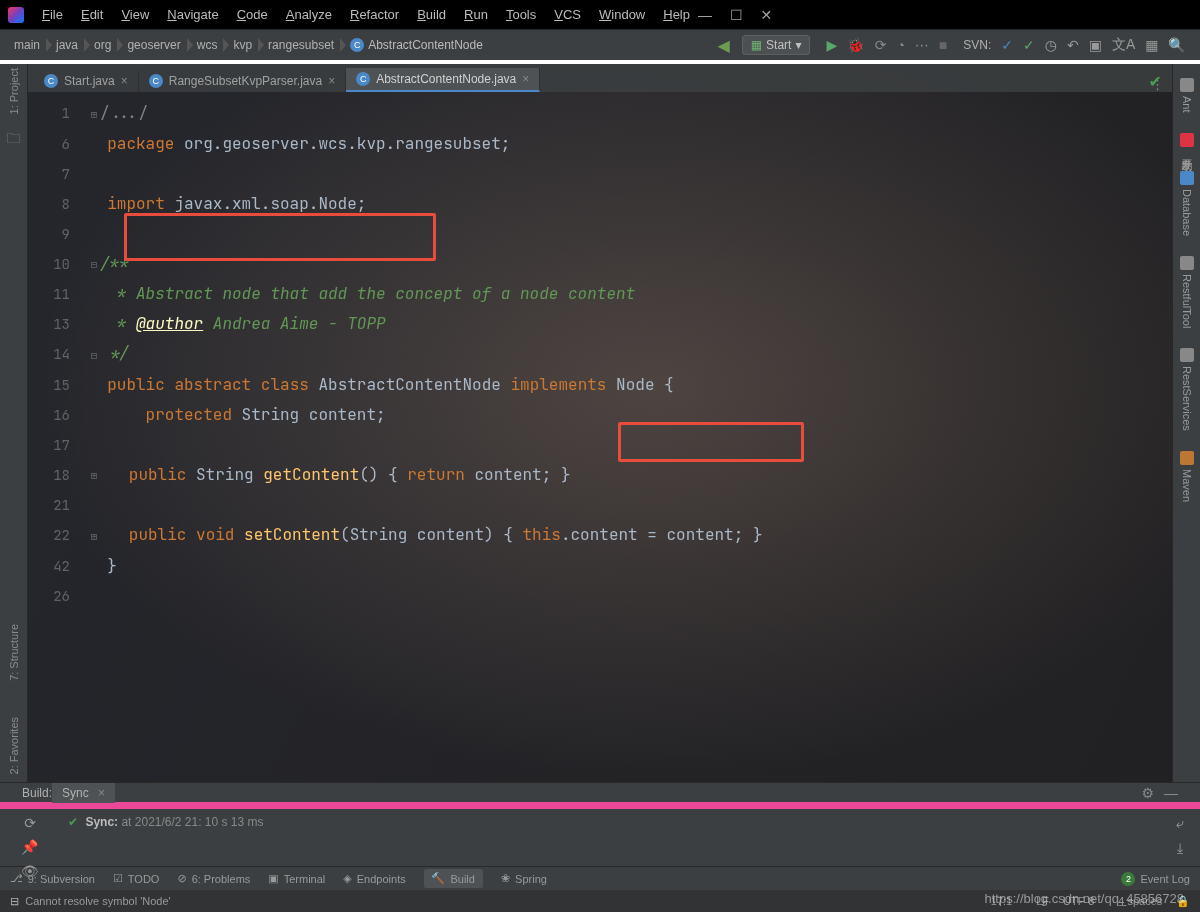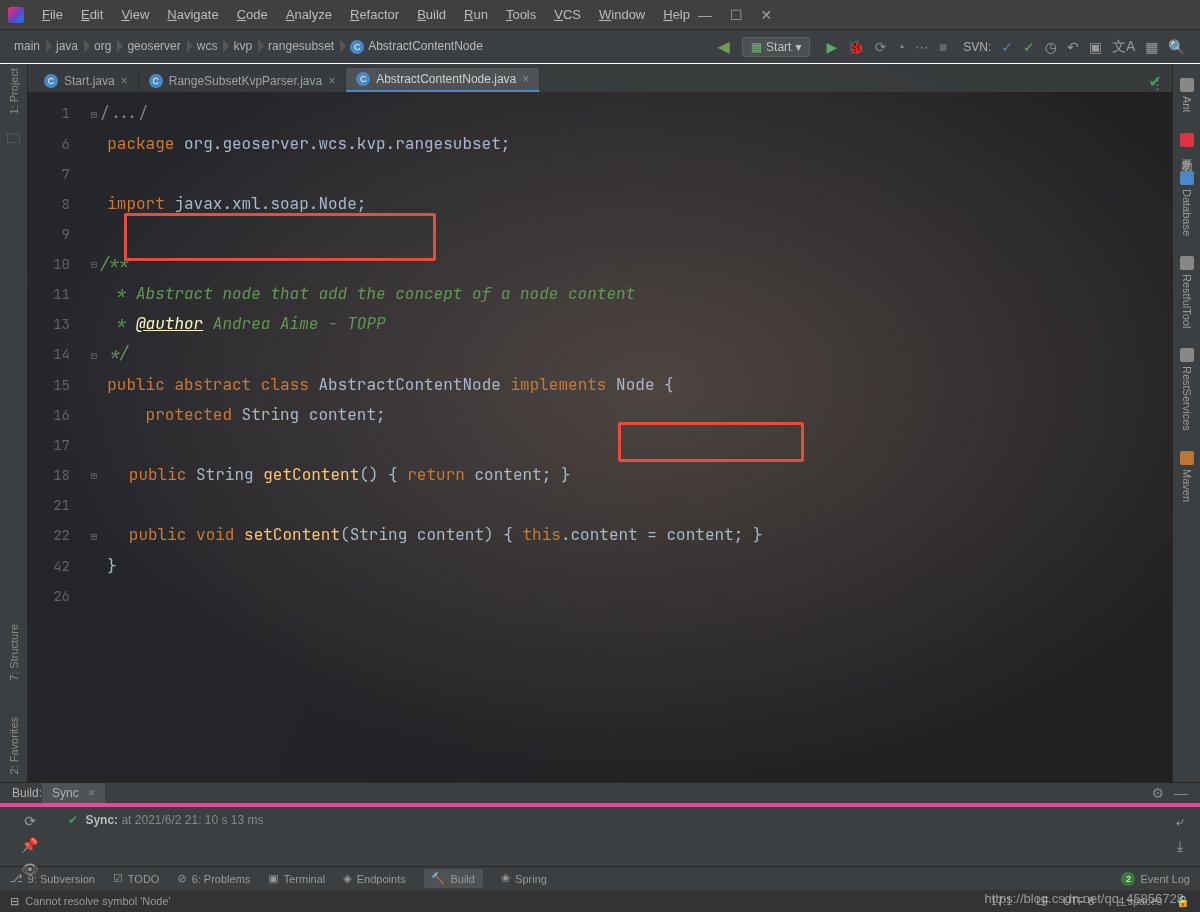--- a/index.html
+++ b/index.html
@@ -8,21 +8,21 @@
   background: #2b2b2b;
   font-family: "Segoe UI", Arial, sans-serif;
   font-size: 13px;
   color: #bbbbbb;
   overflow: hidden;
   position: relative;
 }
 
 .titlebar {
   height: 30px;
-  background: #404040;
+  background: #000000;
   display: flex;
   align-items: center;
   padding: 0 8px;
   border-bottom: 1px solid #282828;
 }
 .titlebar .app-icon {
   width: 16px; height: 16px;
   background: linear-gradient(135deg,#fe315d,#6f42c1,#087cfa);
   border-radius: 3px;
   margin-right: 10px;
@@ -42,21 +42,21 @@
 .titlebar .win-controls { display: flex; gap: 18px; color: #a0a0a0; }
 .titlebar .win-controls span { cursor: pointer; font-size: 14px; }
 
 
 .navbar {
   height: 34px;
   background: #3c3f41;
   display: flex;
   align-items: center;
   padding: 0 8px;
-  border-bottom: 1px solid #ffffff;
+  border-bottom: 4px solid #ffffff;
   gap: 4px;
 }
 .breadcrumb { display: flex; align-items: center; gap: 2px; }
 .breadcrumb .crumb {
   padding: 2px 8px 2px 6px;
   color: #b0b0b0;
   position: relative;
   font-size: 12px;
 }
 .breadcrumb .crumb::after {
@@ -200,22 +200,22 @@
 
 .build-panel {
   height: 84px;
   background: #3c3f41;
   border-top: 1px solid #282828;
   display: flex; flex-direction: column;
 }
 .build-header {
   height: 26px;
   display: flex; align-items: center;
-  padding: 0 12px;
-  border-bottom: 4px solid #ec4899;
+  padding: 0 22px;
+  border-bottom: 7px solid #ec4899;
   color: #b0b0b0; font-size: 12px;
 }
 .build-header .btab { padding: 3px 10px; }
 .build-header .btab.active { background: #4e5254; }
 .build-header .btab .close { margin-left: 6px; color: #888; }
 .build-header .b-right { margin-left: auto; display: flex; gap: 10px; color: #888; font-size: 14px; }
 .build-body { display: flex; flex: 1; }
 .build-tool-col {
   width: 60px;
   display: flex; flex-direction: column; align-items: center;

